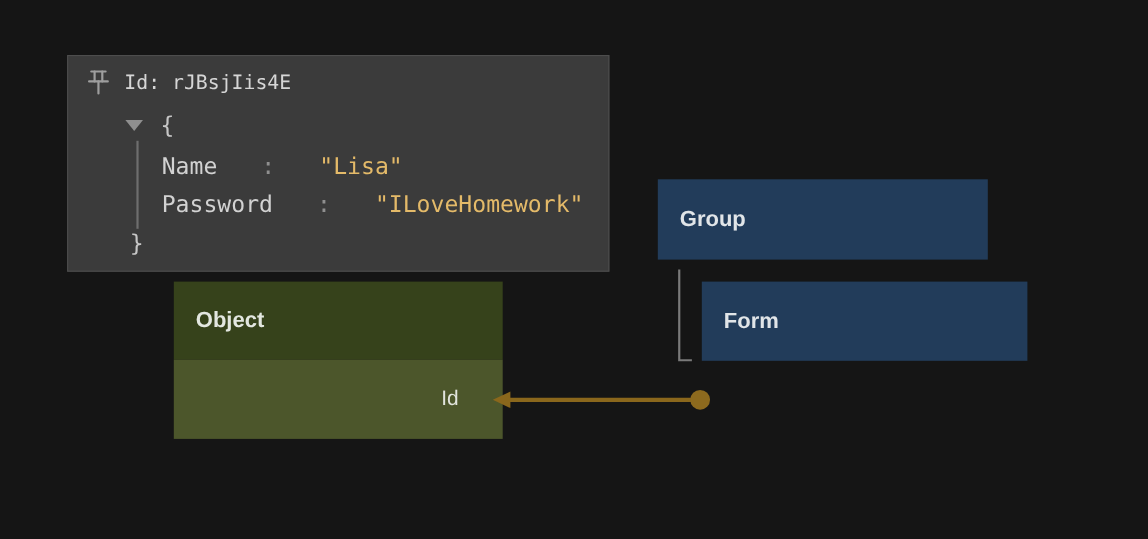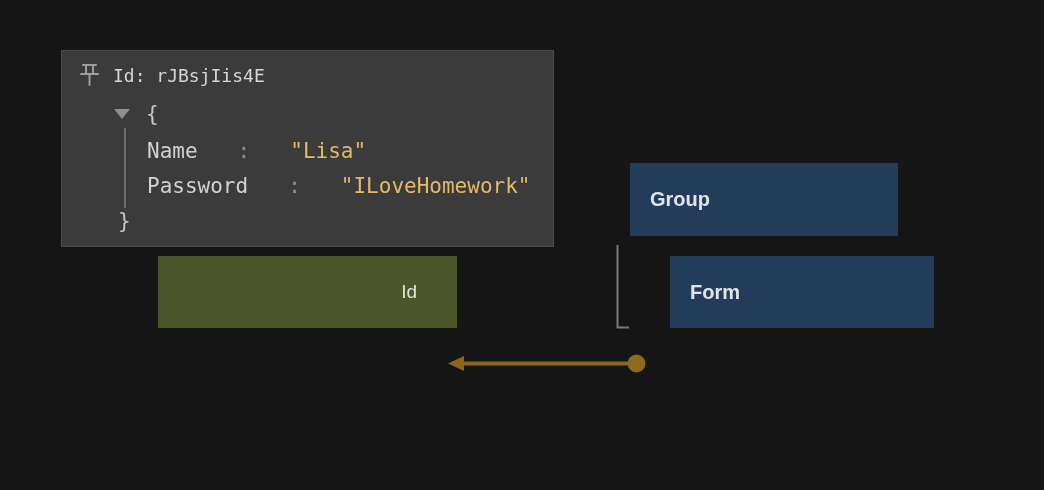--- a/index.html
+++ b/index.html
@@ -25,21 +25,21 @@
   .t-field{font-size:21px;left:85px;gap:32px;}
   .t-row3{top:85px;}
   .t-row4{top:120px;}
   .t-row5{top:155px;left:56px;font-size:21px;color:#c6c6c6;}
   .t-key{color:#d2d2d2;}
   .t-sep{color:#8f8f8f;margin:0 8px;}
   .t-val{color:#e4ba69;}
   .t-guide{position:absolute;left:62px;top:77px;width:2px;height:80px;background:#6e6e6e;}
   
   .node{position:absolute;color:#e1e5e8;}
-  .node .hdr{display:flex;align-items:center;padding-left:20px;font-size:20px;font-weight:600;margin-left:32px;}
+  .node .hdr{display:flex;align-items:center;padding-left:20px;font-size:20px;font-weight:600;}
   .node .row{display:flex;align-items:center;font-size:19px;font-weight:400;}
   .node-object{left:158px;top:256px;width:299px;}
   .node-object .hdr{height:71px;background:#36421b;color:#e3e7e0;}
   .node-object .row{height:72px;background:#4c562b;justify-content:flex-end;padding-right:40px;color:#e1e4dd;}
   .node-group{left:598px;top:163px;width:300px;}
   .node-group .hdr{height:73px;background:#223c5a;}
   .node-form{left:638px;top:256px;width:296px;}
   .node-form .hdr{height:72px;background:#223c5a;}
   .node-form .row{height:72px;background:#3e5269;padding-left:21px;color:#dde2e9;}
   
@@ -71,20 +71,23 @@
   </div>
   <div class="t-row t-field t-row4">
     <span class="t-key">Password</span><span class="t-sep">:</span><span class="t-val">"ILoveHomework"</span>
   </div>
   <div class="t-row t-row5">
     <span>}</span>
   </div>
 </div>
 
 <div class="node node-object">
+  <div class="hdr">
+    <span>Object</span>
+  </div>
   <div class="row">
     <span>Id</span>
   </div>
 </div>
 
 <div class="node node-group">
   <div class="hdr">
     <span>Group</span>
   </div>
 </div>

